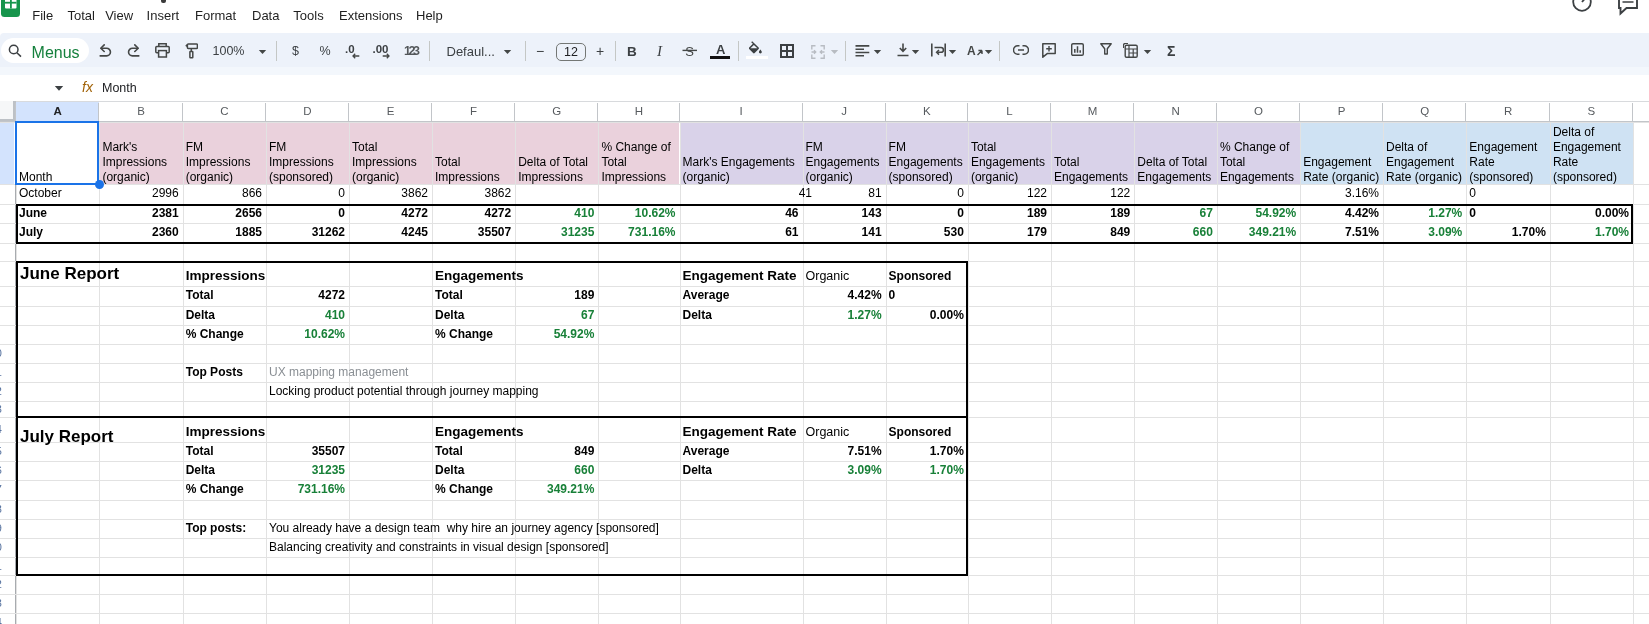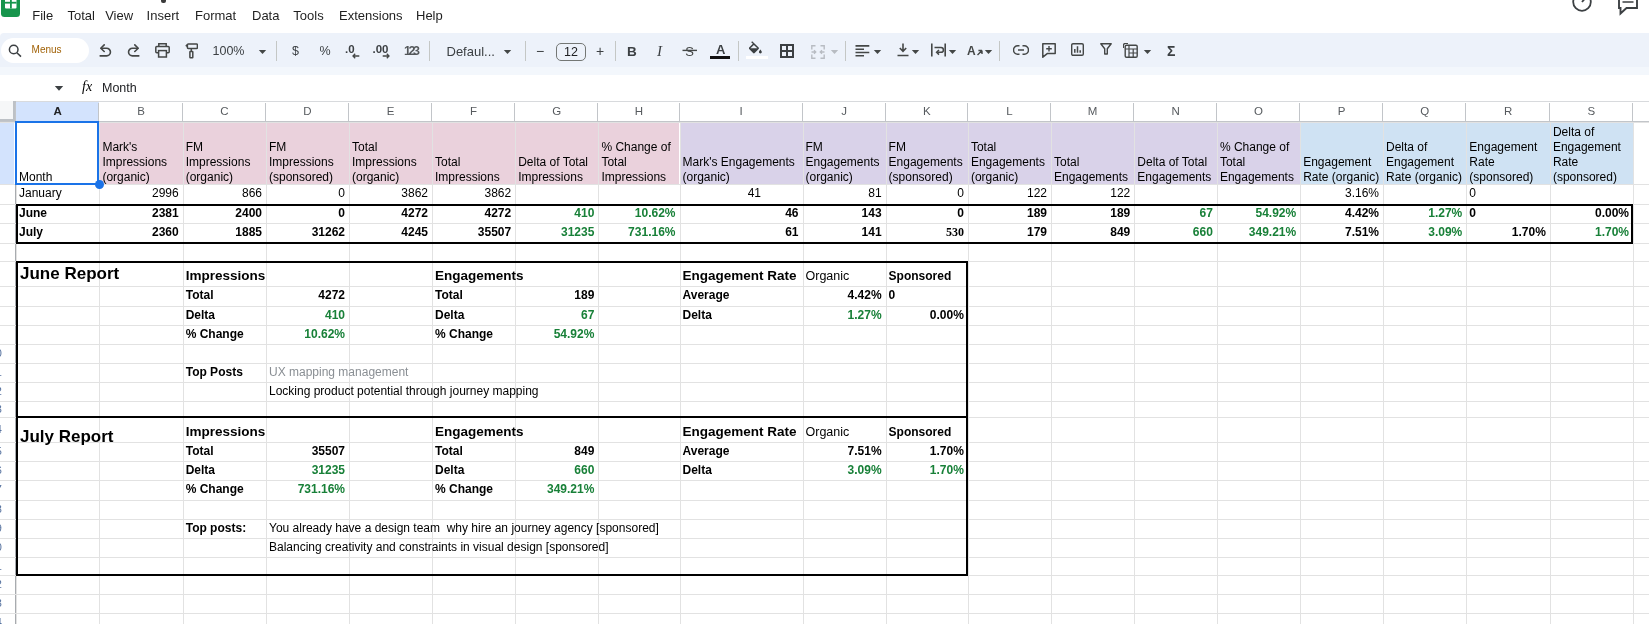--- a/index.html
+++ b/index.html
@@ -37,21 +37,21 @@
 <path d="M1 -8 h18 v16 h-10.5 l-6 5.5 v-5.5 h-1.5 z" fill="none" stroke="#3c4043" stroke-width="1.9"></path>
 <path d="M4.5 -2.5 h11 M4.5 2 h11" stroke="#3c4043" stroke-width="1.7"></path>
 </svg>
 <div class="abs" style="left:0;top:32.8px;width:1649px;height:34.2px;background:#edf2fa;border-radius:4px 0 0 0"></div>
 <div class="abs" style="left:0;top:67px;width:1649px;height:7.5px;background:#f3f7fc"></div>
 <div class="abs" style="left:1px;top:38.2px;width:87.5px;height:24.8px;background:#fff;border-radius:13px;"></div>
 <svg class="abs" style="left:8px;top:44px" width="15" height="14" viewBox="0 0 15 14">
 <circle cx="5.7" cy="5.5" r="4.3" fill="none" stroke="#3c4043" stroke-width="1.5"></circle>
 <path d="M8.9 8.7 L13 12.6" stroke="#3c4043" stroke-width="1.5"></path>
 </svg>
-<div class="abs" style="left:31.6px;top:44.3px;font-size:10px;color:#a16207">Menus</div>
+<div class="abs" style="left:31.6px;top:44.3px;font-size:16px;color:#15803d">Menus</div>
 <svg class="abs" style="left:99px;top:44px" width="14" height="13" viewBox="0 0 14 13">
       <path d="M5.2 0.9 L1.8 4.2 L5.2 7.5" fill="none" stroke="#444746" stroke-width="1.6" stroke-linecap="round" stroke-linejoin="round"></path>
       <path d="M2.4 4.2 H7.6 A3.85 3.85 0 0 1 7.6 11.9 H1.2" fill="none" stroke="#444746" stroke-width="1.6" stroke-linecap="round"></path>
     </svg>
 <svg class="abs" style="left:126px;top:44px" width="14" height="13" viewBox="0 0 14 13">
       <path d="M8.8 0.9 L12.2 4.2 L8.8 7.5" fill="none" stroke="#444746" stroke-width="1.6" stroke-linecap="round" stroke-linejoin="round"></path>
       <path d="M11.6 4.2 H6.4 A3.85 3.85 0 0 0 6.4 11.9 H12.8" fill="none" stroke="#444746" stroke-width="1.6" stroke-linecap="round"></path>
     </svg>
 <svg class="abs" style="left:155px;top:43px" width="15" height="15" viewBox="0 0 15 15">
       <path d="M3.8 3.2 V0.8 H11.2 V3.2" fill="none" stroke="#444746" stroke-width="1.5"></path>
@@ -164,21 +164,21 @@
 <path d="M2.2 6 H14.2 M6 2.2 V14.2 M6 10 H14.2 M10.2 6 V14.2" stroke="#444746" stroke-width="1.2"></path>
 <path d="M0.4 5 V2.4 a2 2 0 0 1 2-2 H5" fill="none" stroke="#444746" stroke-width="1.3"></path>
     </svg>
 <svg class="abs" style="left:1143px;top:48.5px" width="9" height="6" viewBox="0 0 9 6">
       <path d="M0.8 1 L4.5 5 L8.2 1 z" fill="#444746"></path>
     </svg>
 <div class="tt" style="left:1167px;top:42.5px;font-size:14px;font-weight:bold">Σ</div>
 <svg class="abs" style="left:53.5px;top:84.5px" width="10" height="7" viewBox="0 0 10 7">
       <path d="M0.8 1 L5 5.8 L9.2 1 z" fill="#3c4043"></path>
     </svg>
-<div class="abs" style="left:82px;top:79px;font-size:14px;font-style:italic;color:#000000;font-family:Liberation Serif, serif">fx</div>
+<div class="abs" style="left:82px;top:79px;font-size:14px;font-style:italic;color:#a16207;font-family:Liberation Sans, sans-serif">fx</div>
 <div class="abs" style="left:102px;top:80.5px;font-size:12.5px;color:#202124">Month</div>
 <div class="abs" style="left:0;top:101px;width:1649px;height:21px;background:#ffffff;border-top:1px solid #d8dadd;border-bottom:1px solid #c2c5c9"></div>
 <div class="abs" style="left:16px;top:102px;width:83.4px;height:20px;background:#d3e3fd"></div>
 <div class="abs" style="left:0;top:101px;width:16px;height:20px;background:#f6f7f8;border-right:3px solid #bdc1c6;border-bottom:2.5px solid #bdc1c6"></div>
 <div class="abs" style="left:16px;top:102px;width:83.4px;height:20px;line-height:19px;text-align:center;font-size:11.5px;color:#202124;font-weight:bold">A</div>
 <div class="abs" style="left:99.4px;top:102px;width:83.29999999999998px;height:20px;line-height:19px;text-align:center;font-size:11.5px;color:#575b5f;font-weight:normal">B</div>
 <div class="abs" style="left:182.7px;top:102px;width:83.30000000000001px;height:20px;line-height:19px;text-align:center;font-size:11.5px;color:#575b5f;font-weight:normal">C</div>
 <div class="abs" style="left:266.0px;top:102px;width:83.0px;height:20px;line-height:19px;text-align:center;font-size:11.5px;color:#575b5f;font-weight:normal">D</div>
 <div class="abs" style="left:349.0px;top:102px;width:83.0px;height:20px;line-height:19px;text-align:center;font-size:11.5px;color:#575b5f;font-weight:normal">E</div>
 <div class="abs" style="left:432.0px;top:102px;width:83.20000000000005px;height:20px;line-height:19px;text-align:center;font-size:11.5px;color:#575b5f;font-weight:normal">F</div>
@@ -319,35 +319,35 @@
     </div>
 <div class="c" style="left:1469.3px;top:122px;width:80.6px;height:63.7px;font-size:12px;line-height:15.3px;display:flex;flex-direction:column;justify-content:flex-end;">
       <div>Engagement<br>Rate<br>(sponsored)</div>
     </div>
 <div class="c" style="left:1552.9px;top:122px;width:80.1px;height:63.7px;font-size:12px;line-height:15.3px;display:flex;flex-direction:column;justify-content:flex-end;">
       <div>Delta of<br>Engagement<br>Rate<br>(sponsored)</div>
     </div>
 <div class="c" style="left:19px;top:122px;width:80px;height:63.7px;font-size:12px;line-height:15.3px;display:flex;flex-direction:column;justify-content:flex-end">
       <div>Month</div>
     </div>
-<div class="c" style="left:16.0px;top:184.0px;width:83.4px;height:19.8px;line-height:19.8px;font-size:12px;text-align:left;padding-left:3px;white-space:pre;">January</div>
+<div class="c" style="left:16.0px;top:184.0px;width:83.4px;height:19.8px;line-height:19.8px;font-size:12px;text-align:left;padding-left:3px;white-space:pre;">October</div>
 <div class="c" style="left:99.4px;top:184.0px;width:83.3px;height:19.8px;line-height:19.8px;font-size:12px;text-align:right;padding-right:4px;white-space:pre;">2996</div>
 <div class="c" style="left:182.7px;top:184.0px;width:83.3px;height:19.8px;line-height:19.8px;font-size:12px;text-align:right;padding-right:4px;white-space:pre;">866</div>
 <div class="c" style="left:266.0px;top:184.0px;width:83.0px;height:19.8px;line-height:19.8px;font-size:12px;text-align:right;padding-right:4px;white-space:pre;">0</div>
 <div class="c" style="left:349.0px;top:184.0px;width:83.0px;height:19.8px;line-height:19.8px;font-size:12px;text-align:right;padding-right:4px;white-space:pre;">3862</div>
 <div class="c" style="left:432.0px;top:184.0px;width:83.2px;height:19.8px;line-height:19.8px;font-size:12px;text-align:right;padding-right:4px;white-space:pre;">3862</div>
-<div class="c" style="left:650px;top:184.0px;width:123.0px;height:19.8px;line-height:19.8px;font-size:12px;text-align:right;padding-right:12px;white-space:pre;">41</div>
+<div class="c" style="left:701px;top:184.0px;width:123.0px;height:19.8px;line-height:19.8px;font-size:12px;text-align:right;padding-right:12px;white-space:pre;">41</div>
 <div class="c" style="left:802.5px;top:184.0px;width:83.1px;height:19.8px;line-height:19.8px;font-size:12px;text-align:right;padding-right:4px;white-space:pre;">81</div>
 <div class="c" style="left:885.6px;top:184.0px;width:82.3px;height:19.8px;line-height:19.8px;font-size:12px;text-align:right;padding-right:4px;white-space:pre;">0</div>
 <div class="c" style="left:967.9px;top:184.0px;width:83.1px;height:19.8px;line-height:19.8px;font-size:12px;text-align:right;padding-right:4px;white-space:pre;">122</div>
 <div class="c" style="left:1051.0px;top:184.0px;width:83.3px;height:19.8px;line-height:19.8px;font-size:12px;text-align:right;padding-right:4px;white-space:pre;">122</div>
 <div class="c" style="left:1300.2px;top:184.0px;width:82.8px;height:19.8px;line-height:19.8px;font-size:12px;text-align:right;padding-right:4px;white-space:pre;">3.16%</div>
 <div class="c" style="left:1466.3px;top:184.0px;width:83.6px;height:19.8px;line-height:19.8px;font-size:12px;text-align:left;padding-left:3px;white-space:pre;">0</div>
 <div class="c" style="left:99.4px;top:203.8px;width:83.3px;height:19.4px;line-height:19.4px;font-size:12px;text-align:right;padding-right:4px;font-weight:bold;white-space:pre;">2381</div>
-<div class="c" style="left:182.7px;top:203.8px;width:83.3px;height:19.4px;line-height:19.4px;font-size:12px;text-align:right;padding-right:4px;font-weight:bold;white-space:pre;">2400</div>
+<div class="c" style="left:182.7px;top:203.8px;width:83.3px;height:19.4px;line-height:19.4px;font-size:12px;text-align:right;padding-right:4px;font-weight:bold;white-space:pre;">2656</div>
 <div class="c" style="left:266.0px;top:203.8px;width:83.0px;height:19.4px;line-height:19.4px;font-size:12px;text-align:right;padding-right:4px;font-weight:bold;white-space:pre;">0</div>
 <div class="c" style="left:349.0px;top:203.8px;width:83.0px;height:19.4px;line-height:19.4px;font-size:12px;text-align:right;padding-right:4px;font-weight:bold;white-space:pre;">4272</div>
 <div class="c" style="left:432.0px;top:203.8px;width:83.2px;height:19.4px;line-height:19.4px;font-size:12px;text-align:right;padding-right:4px;font-weight:bold;white-space:pre;">4272</div>
 <div class="c" style="left:515.2px;top:203.8px;width:83.2px;height:19.4px;line-height:19.4px;font-size:12px;text-align:right;padding-right:4px;font-weight:bold;color:#188038;white-space:pre;">410</div>
 <div class="c" style="left:598.4px;top:203.8px;width:81.1px;height:19.4px;line-height:19.4px;font-size:12px;text-align:right;padding-right:4px;font-weight:bold;color:#188038;white-space:pre;">10.62%</div>
 <div class="c" style="left:679.5px;top:203.8px;width:123.0px;height:19.4px;line-height:19.4px;font-size:12px;text-align:right;padding-right:4px;font-weight:bold;white-space:pre;">46</div>
 <div class="c" style="left:802.5px;top:203.8px;width:83.1px;height:19.4px;line-height:19.4px;font-size:12px;text-align:right;padding-right:4px;font-weight:bold;white-space:pre;">143</div>
 <div class="c" style="left:885.6px;top:203.8px;width:82.3px;height:19.4px;line-height:19.4px;font-size:12px;text-align:right;padding-right:4px;font-weight:bold;white-space:pre;">0</div>
 <div class="c" style="left:967.9px;top:203.8px;width:83.1px;height:19.4px;line-height:19.4px;font-size:12px;text-align:right;padding-right:4px;font-weight:bold;white-space:pre;">189</div>
 <div class="c" style="left:1051.0px;top:203.8px;width:83.3px;height:19.4px;line-height:19.4px;font-size:12px;text-align:right;padding-right:4px;font-weight:bold;white-space:pre;">189</div>
@@ -360,21 +360,21 @@
 <div class="c" style="left:1466.3px;top:203.8px;width:83.6px;height:19.4px;line-height:19.4px;font-size:12px;text-align:left;padding-left:3px;font-weight:bold;white-space:pre;">0</div>
 <div class="c" style="left:99.4px;top:223.2px;width:83.3px;height:19.6px;line-height:19.6px;font-size:12px;text-align:right;padding-right:4px;font-weight:bold;white-space:pre;">2360</div>
 <div class="c" style="left:182.7px;top:223.2px;width:83.3px;height:19.6px;line-height:19.6px;font-size:12px;text-align:right;padding-right:4px;font-weight:bold;white-space:pre;">1885</div>
 <div class="c" style="left:266.0px;top:223.2px;width:83.0px;height:19.6px;line-height:19.6px;font-size:12px;text-align:right;padding-right:4px;font-weight:bold;white-space:pre;">31262</div>
 <div class="c" style="left:349.0px;top:223.2px;width:83.0px;height:19.6px;line-height:19.6px;font-size:12px;text-align:right;padding-right:4px;font-weight:bold;white-space:pre;">4245</div>
 <div class="c" style="left:432.0px;top:223.2px;width:83.2px;height:19.6px;line-height:19.6px;font-size:12px;text-align:right;padding-right:4px;font-weight:bold;white-space:pre;">35507</div>
 <div class="c" style="left:515.2px;top:223.2px;width:83.2px;height:19.6px;line-height:19.6px;font-size:12px;text-align:right;padding-right:4px;font-weight:bold;color:#188038;white-space:pre;">31235</div>
 <div class="c" style="left:598.4px;top:223.2px;width:81.1px;height:19.6px;line-height:19.6px;font-size:12px;text-align:right;padding-right:4px;font-weight:bold;color:#188038;white-space:pre;">731.16%</div>
 <div class="c" style="left:679.5px;top:223.2px;width:123.0px;height:19.6px;line-height:19.6px;font-size:12px;text-align:right;padding-right:4px;font-weight:bold;white-space:pre;">61</div>
 <div class="c" style="left:802.5px;top:223.2px;width:83.1px;height:19.6px;line-height:19.6px;font-size:12px;text-align:right;padding-right:4px;font-weight:bold;white-space:pre;">141</div>
-<div class="c" style="left:885.6px;top:223.2px;width:82.3px;height:19.6px;line-height:19.6px;font-size:12px;text-align:right;padding-right:4px;font-weight:bold;white-space:pre;font-family:Liberation Serif, serif;">530</div>
+<div class="c" style="left:885.6px;top:223.2px;width:82.3px;height:19.6px;line-height:19.6px;font-size:12px;text-align:right;padding-right:4px;font-weight:bold;white-space:pre;">530</div>
 <div class="c" style="left:967.9px;top:223.2px;width:83.1px;height:19.6px;line-height:19.6px;font-size:12px;text-align:right;padding-right:4px;font-weight:bold;white-space:pre;">179</div>
 <div class="c" style="left:1051.0px;top:223.2px;width:83.3px;height:19.6px;line-height:19.6px;font-size:12px;text-align:right;padding-right:4px;font-weight:bold;white-space:pre;">849</div>
 <div class="c" style="left:1134.3px;top:223.2px;width:82.6px;height:19.6px;line-height:19.6px;font-size:12px;text-align:right;padding-right:4px;font-weight:bold;color:#188038;white-space:pre;">660</div>
 <div class="c" style="left:1216.9px;top:223.2px;width:83.3px;height:19.6px;line-height:19.6px;font-size:12px;text-align:right;padding-right:4px;font-weight:bold;color:#188038;white-space:pre;">349.21%</div>
 <div class="c" style="left:1300.2px;top:223.2px;width:82.8px;height:19.6px;line-height:19.6px;font-size:12px;text-align:right;padding-right:4px;font-weight:bold;white-space:pre;">7.51%</div>
 <div class="c" style="left:1383.0px;top:223.2px;width:83.3px;height:19.6px;line-height:19.6px;font-size:12px;text-align:right;padding-right:4px;font-weight:bold;color:#188038;white-space:pre;">3.09%</div>
 <div class="c" style="left:1466.3px;top:223.2px;width:83.6px;height:19.6px;line-height:19.6px;font-size:12px;text-align:right;padding-right:4px;font-weight:bold;white-space:pre;">1.70%</div>
 <div class="c" style="left:1549.9px;top:223.2px;width:83.1px;height:19.6px;line-height:19.6px;font-size:12px;text-align:right;padding-right:4px;font-weight:bold;color:#188038;white-space:pre;">1.70%</div>
 <div class="c" style="left:16.0px;top:223.2px;width:83.4px;height:19.6px;line-height:19.6px;font-size:12px;text-align:left;padding-left:3px;font-weight:bold;white-space:pre;">July</div>
 <div class="c" style="left:20.0px;top:261.0px;height:25.3px;line-height:25.3px;font-size:17px;font-weight:bold;white-space:pre">June Report</div>

